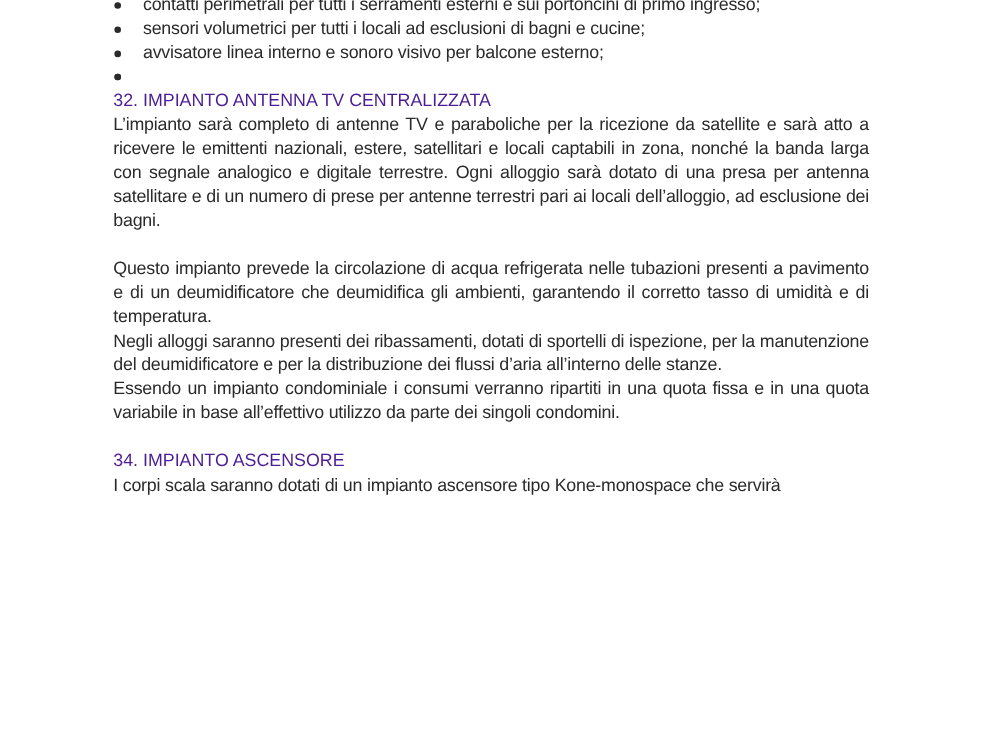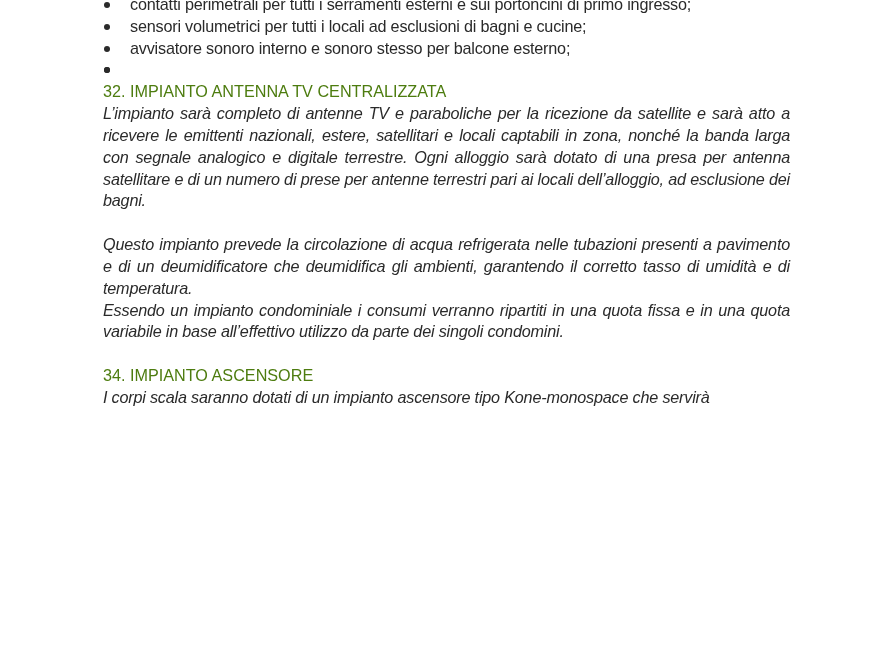--- a/index.html
+++ b/index.html
@@ -9,42 +9,43 @@
       font-family: "Liberation Sans Narrow", "Liberation Sans", sans-serif;
       font-size: 16.2px; line-height: 21.8px; color: #2a2a2a;
       letter-spacing: -0.2px;
     }
     ul.bullets { list-style: none; margin: 0; padding: 0; }
     ul.bullets li { position: relative; padding-left: 27px; text-align: justify; text-align-last: left; }
     ul.bullets li .dot {
       position: absolute; left: 1px; top: 8px; width: 6px; height: 6px; border-radius: 50%; background: #2a2a2a;
     }
     .section { margin-top: 22px; }
-    .heading { color: #4d7c0f; font-size: 16.2px; line-height: 21.8px; text-transform: uppercase; letter-spacing: 0px; }
-    .para { text-align: justify; text-align-last: left; margin: 0; font-style: italic; }
+    .heading { color: #4c1d95; font-size: 16.2px; line-height: 21.8px; text-transform: uppercase; letter-spacing: 0px; }
+    .para { text-align: justify; text-align-last: left; margin: 0; }
   </style>
 </head>
 <body>
 
 <div class="page">
   <ul class="bullets">
     <li><span class="dot"></span><span>contatti perimetrali per tutti i serramenti esterni e sui portoncini di primo ingresso;</span></li>
     <li><span class="dot"></span><span>sensori volumetrici per tutti i locali ad esclusioni di bagni e cucine;</span></li>
-    <li><span class="dot"></span><span>avvisatore sonoro interno e sonoro stesso per balcone esterno;</span></li>
+    <li><span class="dot"></span><span>avvisatore linea interno e sonoro visivo per balcone esterno;</span></li>
     <li><span class="dot"></span></li>
     <li><span class="dot"></span></li>
   </ul>
 
   <div class="section">
     <div class="heading">32. IMPIANTO ANTENNA TV CENTRALIZZATA</div>
     <p class="para">L’impianto sarà completo di antenne TV e paraboliche per la ricezione da satellite e sarà atto a ricevere le emittenti nazionali, estere, satellitari e locali captabili in zona, nonché la banda larga con segnale analogico e digitale terrestre. Ogni alloggio sarà dotato di una presa per antenna satellitare e di un numero di prese per antenne terrestri pari ai locali dell’alloggio, ad esclusione dei bagni.</p>
   </div>
 
   <div class="section">
     <p class="para">Questo impianto prevede la circolazione di acqua refrigerata nelle tubazioni presenti a pavimento e di un deumidificatore che deumidifica gli ambienti, garantendo il corretto tasso di umidità e di temperatura.</p>
+    <p class="para">Negli alloggi saranno presenti dei ribassamenti, dotati di sportelli di ispezione, per la manutenzione del deumidificatore e per la distribuzione dei flussi d’aria all’interno delle stanze.</p>
     <p class="para">Essendo un impianto condominiale i consumi verranno ripartiti in una quota fissa e in una quota variabile in base all’effettivo utilizzo da parte dei singoli condomini.</p>
   </div>
 
   <div class="section">
     <div class="heading">34. IMPIANTO ASCENSORE</div>
     <p class="para">I corpi scala saranno dotati di un impianto ascensore tipo Kone-monospace che servirà</p>
   </div>
 </div>
 
 </body></html>

